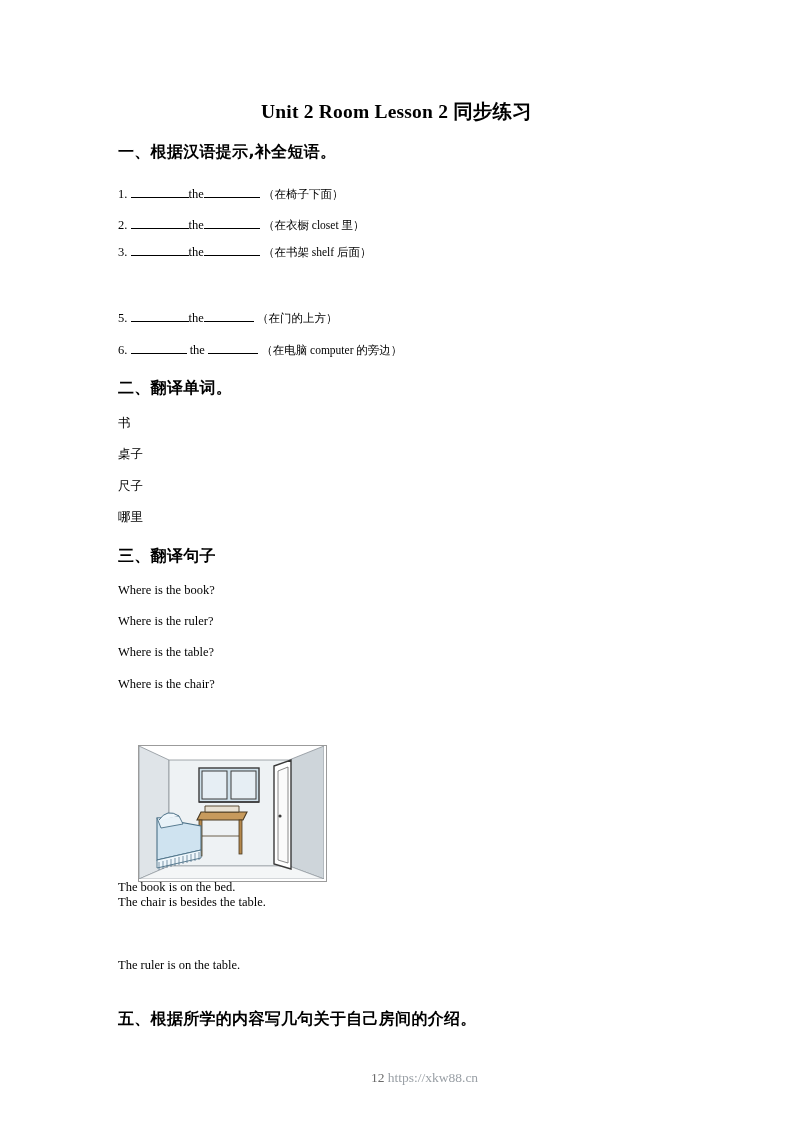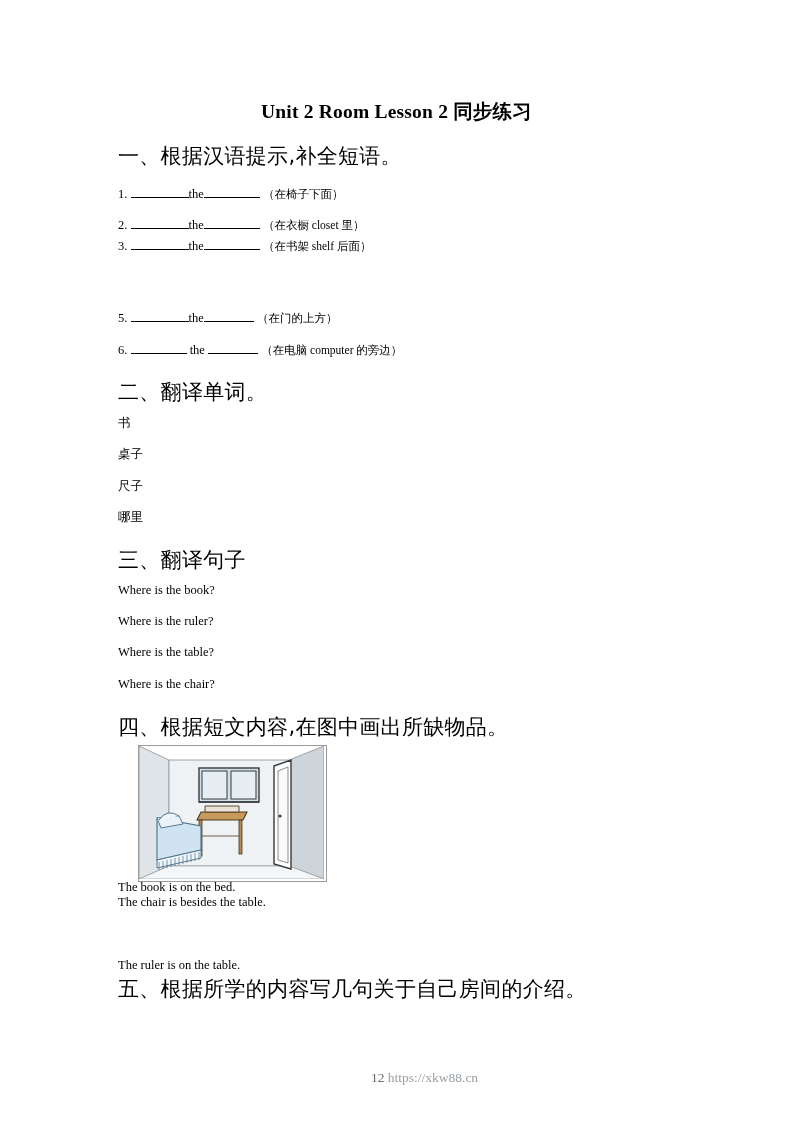--- a/index.html
+++ b/index.html
@@ -27,22 +27,22 @@
     top: 98px;
     width: 793px;
     text-align: center;
     font-size: 19.5px;
     font-weight: bold;
     letter-spacing: 0.2px;
   }
   .section-heading {
     position: absolute;
     left: 118px;
-    font-size: 21px;
-    font-weight: normal;
+    font-size: 16px;
+    font-weight: bold;
     font-family: "DejaVu Sans", sans-serif;
     letter-spacing: 0.3px;
     white-space: nowrap;
   }
   .fill-line {
     position: absolute;
     left: 118px;
     font-size: 12.5px;
     white-space: nowrap;
     font-family: "Liberation Serif", serif;
@@ -109,21 +109,21 @@
     <span class="blank" style="width:58px;"></span><span>the</span><span class="blank" style="width:56px;"></span>
     <span class="cn">（在椅子下面）</span>
   </div>
 
   <div class="fill-line" style="top:217px;">
     <span>2.</span>
     <span class="blank" style="width:58px;"></span><span>the</span><span class="blank" style="width:56px;"></span>
     <span class="cn">（在衣橱 closet 里）</span>
   </div>
 
-  <div class="fill-line" style="top:238px;">
+  <div class="fill-line" style="top:244px;">
     <span>3.</span>
     <span class="blank" style="width:58px;"></span><span>the</span><span class="blank" style="width:56px;"></span>
     <span class="cn">（在书架 shelf 后面）</span>
   </div>
 
 
   <div class="fill-line" style="top:310px;">
     <span>5.</span>
     <span class="blank" style="width:58px;"></span><span>the</span><span class="blank" style="width:50px;"></span>
     <span class="cn">（在门的上方）</span>
@@ -142,21 +142,20 @@
   <div class="word-line" style="top:478px;">尺子</div>
   <div class="word-line" style="top:509px;">哪里</div>
 
   <div class="section-heading" style="top:546px;">三、翻译句子</div>
 
   <div class="sent-line" style="top:583px;">Where is the book?</div>
   <div class="sent-line" style="top:614px;">Where is the ruler?</div>
   <div class="sent-line" style="top:645px;">Where is the table?</div>
   <div class="sent-line" style="top:677px;">Where is the chair?</div>
 
-  <div class="section-heading" style="top:713px;">四、根据短文内容,在图中画出所缺物品。</div>
 
   <div class="picture-frame">
     <svg width="185" height="133" viewBox="0 0 185 133" xmlns="http://www.w3.org/2000/svg">
 
       <rect x="0" y="0" width="185" height="133" fill="#ffffff"></rect>
 
       <polygon points="0,0 30,14 30,120 0,133" fill="#dfe4e8" stroke="#8a9298" stroke-width="0.8"></polygon>
 
       <polygon points="30,14 150,14 150,120 30,120" fill="#eef2f4" stroke="#8a9298" stroke-width="0.8"></polygon>
 
@@ -196,20 +195,20 @@
         <line x1="56" y1="107" x2="56" y2="115"></line>
         <line x1="60" y1="106" x2="60" y2="114"></line>
       </g>
     </svg>
   </div>
 
   <div class="sent-line" style="top:895px;">The chair is besides the table.</div>
   <div class="sent-line" style="top:880px;">The book is on the bed.</div>
   <div class="sent-line" style="top:958px;">The ruler is on the table.</div>
 
-  <div class="section-heading" style="top:975px;">五、根据所学的内容写几句关于自己房间的介绍。</div>
+  <div class="section-heading" style="top:1009px;">五、根据所学的内容写几句关于自己房间的介绍。</div>
 
   <div class="footer">
     <span class="pagenum">12</span>
     <span class="wm">https://xkw88.cn</span>
   </div>
 
 </div>
 
 </body></html>

